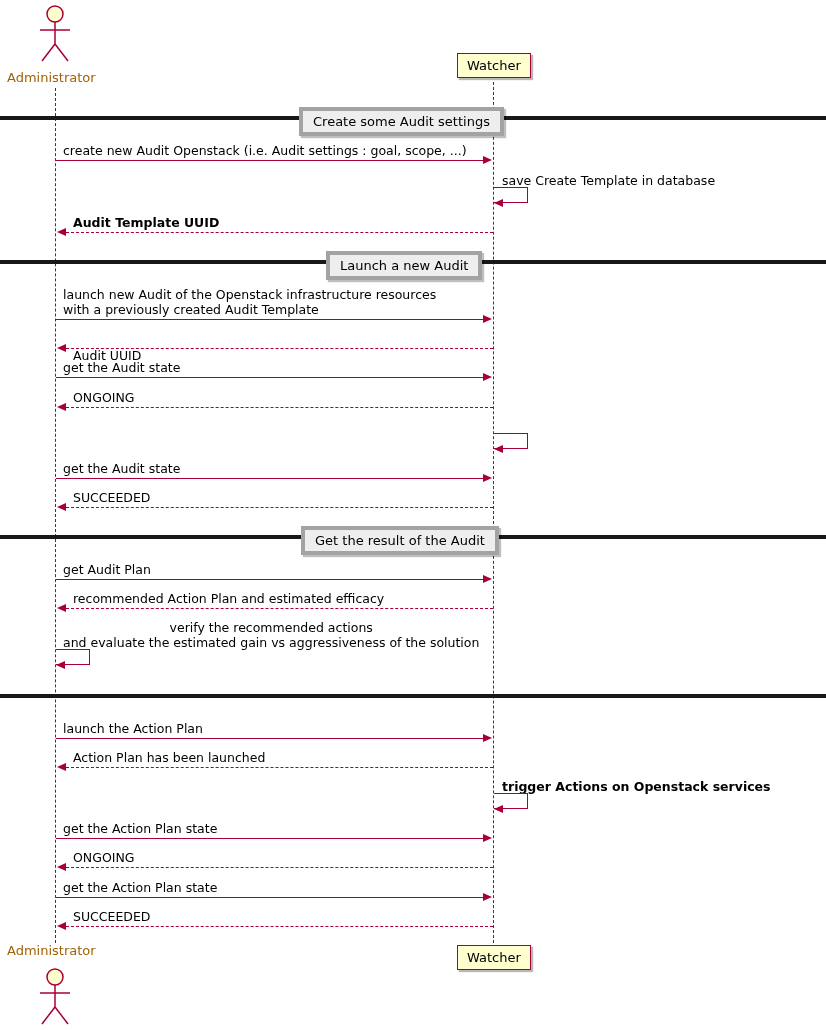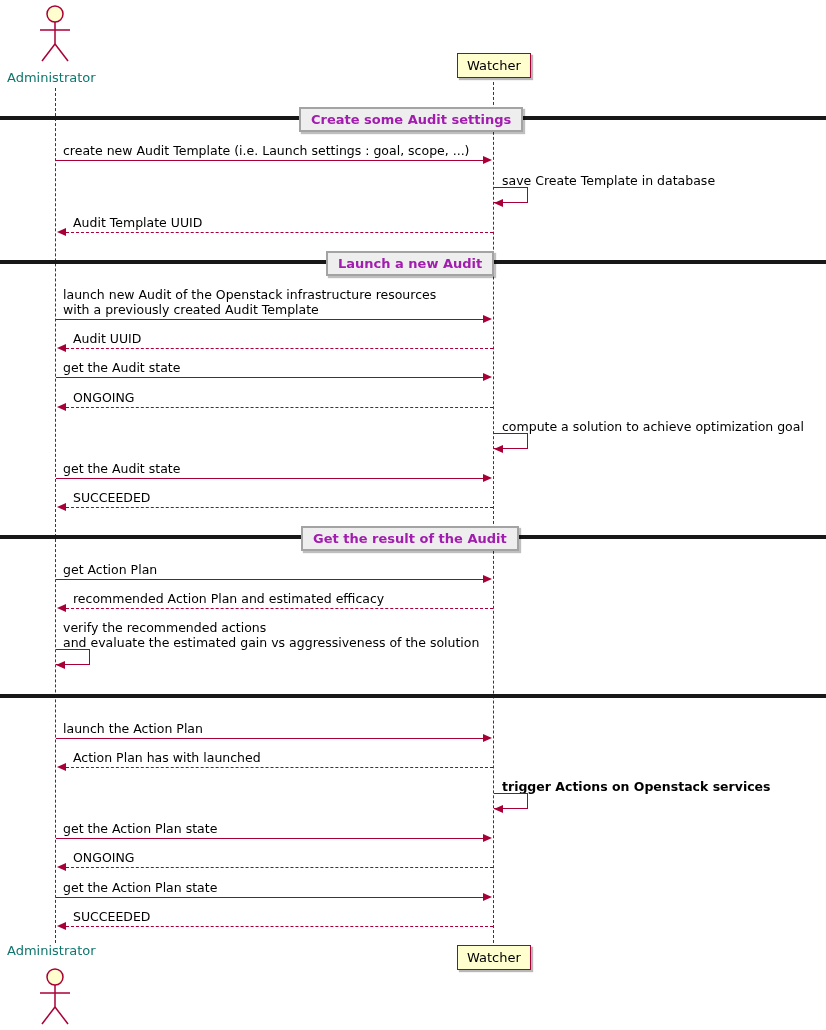--- a/index.html
+++ b/index.html
@@ -16,21 +16,21 @@
     width: 826px;
     height: 1030px;
     overflow: hidden;
     background: #ffffff;
   }
   .abs { position: absolute; }
 
   
   .actor-label {
     font-size: 13px;
-    color: #0f766e;
+    color: #a16207;
     white-space: nowrap;
   }
   .participant-box {
     background: #FEFECE;
     border: 1px solid #A80036;
     color: #000000;
     font-size: 13px;
     padding: 4px 9px;
     white-space: nowrap;
     box-shadow: 2px 2px 1px rgba(0,0,0,0.28);
@@ -44,24 +44,24 @@
 
   
   .divider-line {
     height: 0;
     border-top: 2px solid #181818;
     border-bottom: 2px solid #181818;
     background: #ffffff;
   }
   .divider-label {
     background: #EEEEEE;
-    border: 2px solid #a3a3a3;
+    border: 4px solid #a3a3a3;
     font-size: 13px;
-    font-weight: bold;
-    color: #a21caf;
+    font-weight: normal;
+    color: #000000;
     padding: 3px 10px;
     white-space: nowrap;
     box-shadow: 2px 2px 1px rgba(0,0,0,0.25);
   }
 
   
   .arrow-line {
     height: 0;
     border-top: 1px solid #A80036;
   }
@@ -122,87 +122,86 @@
 
   <div class="abs participant-box" style="left:457px; top:53px;">Watcher</div>
   <div class="abs participant-box" style="left:457px; top:945px;">Watcher</div>
 
   <div class="abs lifeline" style="left:55px; top:88px; height:855px;"></div>
   <div class="abs lifeline" style="left:493px; top:82px; height:861px;"></div>
 
   <div class="abs divider-line" style="left:0px; top:116px; width:826px;"></div>
   <div class="abs divider-label" style="left:299px; top:107px;">Create some Audit settings</div>
 
-  <div class="abs msg-label" style="left:63px; top:143px;">create new Audit Template (i.e. Launch settings : goal, scope, ...)</div>
+  <div class="abs msg-label" style="left:63px; top:143px;">create new Audit Openstack (i.e. Audit settings : goal, scope, ...)</div>
   <div class="abs arrow-line" style="left:56px; top:160px; width:428px;"></div>
   <div class="abs arrow-head right" style="left:483px; top:156px;"></div>
 
   <div class="abs msg-label" style="left:502px; top:173px;">save Create Template in database</div>
   <div class="abs self-msg" style="left:494px; top:187px;"></div>
   <div class="abs arrow-head left" style="left:494px; top:199px;"></div>
 
-  <div class="abs msg-label" style="left:73px; top:215px;">Audit Template UUID</div>
+  <div class="abs msg-label" style="left:73px; top:215px;font-weight:bold;">Audit Template UUID</div>
   <div class="abs arrow-line dashed" style="left:66px; top:232px; width:427px;"></div>
   <div class="abs arrow-head left" style="left:57px; top:228px;"></div>
 
   <div class="abs divider-line" style="left:0px; top:260px; width:826px;"></div>
   <div class="abs msg-label" style="left:63px; top:287px;">launch new Audit of the Openstack infrastructure resources
 with a previously created Audit Template</div>
 
   <div class="abs divider-label" style="left:326px; top:251px;">Launch a new Audit</div>
   <div class="abs arrow-line" style="left:56px; top:319px; width:428px;"></div>
   <div class="abs arrow-head right" style="left:483px; top:315px;"></div>
 
-  <div class="abs msg-label" style="left:73px; top:331px;text-align:right;">Audit UUID</div>
+  <div class="abs msg-label" style="left:73px; top:348px;text-align:right;">Audit UUID</div>
   <div class="abs arrow-line dashed" style="left:66px; top:348px; width:427px;"></div>
   <div class="abs arrow-head left" style="left:57px; top:344px;"></div>
 
   <div class="abs msg-label" style="left:63px; top:360px;">get the Audit state</div>
   <div class="abs arrow-line" style="left:56px; top:377px; width:428px;"></div>
   <div class="abs arrow-head right" style="left:483px; top:373px;"></div>
 
   <div class="abs msg-label" style="left:73px; top:390px;">ONGOING</div>
   <div class="abs arrow-line dashed" style="left:66px; top:407px; width:427px;"></div>
   <div class="abs arrow-head left" style="left:57px; top:403px;"></div>
 
-  <div class="abs msg-label" style="left:502px; top:419px;">compute a solution to achieve optimization goal</div>
   <div class="abs self-msg" style="left:494px; top:433px;"></div>
   <div class="abs arrow-head left" style="left:494px; top:445px;"></div>
 
   <div class="abs msg-label" style="left:63px; top:461px;">get the Audit state</div>
   <div class="abs arrow-line" style="left:56px; top:478px; width:428px;"></div>
   <div class="abs arrow-head right" style="left:483px; top:474px;"></div>
 
   <div class="abs msg-label" style="left:73px; top:490px;">SUCCEEDED</div>
   <div class="abs arrow-line dashed" style="left:66px; top:507px; width:427px;"></div>
   <div class="abs arrow-head left" style="left:57px; top:503px;"></div>
 
   <div class="abs divider-line" style="left:0px; top:535px; width:826px;"></div>
   <div class="abs divider-label" style="left:301px; top:526px;">Get the result of the Audit</div>
 
-  <div class="abs msg-label" style="left:63px; top:562px;">get Action Plan</div>
+  <div class="abs msg-label" style="left:63px; top:562px;">get Audit Plan</div>
   <div class="abs arrow-line" style="left:56px; top:579px; width:428px;"></div>
   <div class="abs arrow-head right" style="left:483px; top:575px;"></div>
 
   <div class="abs msg-label" style="left:73px; top:591px;">recommended Action Plan and estimated efficacy</div>
   <div class="abs arrow-line dashed" style="left:66px; top:608px; width:427px;"></div>
   <div class="abs arrow-head left" style="left:57px; top:604px;"></div>
 
-  <div class="abs msg-label" style="left:63px; top:620px;">verify the recommended actions
+  <div class="abs msg-label" style="left:63px; top:620px;text-align:center;">verify the recommended actions
 and evaluate the estimated gain vs aggressiveness of the solution</div>
   <div class="abs self-msg" style="left:56px; top:649px;"></div>
   <div class="abs arrow-head left" style="left:56px; top:661px;"></div>
 
   <div class="abs divider-line" style="left:0px; top:694px; width:826px;"></div>
 
   <div class="abs msg-label" style="left:63px; top:721px;">launch the Action Plan</div>
   <div class="abs arrow-line" style="left:56px; top:738px; width:428px;"></div>
   <div class="abs arrow-head right" style="left:483px; top:734px;"></div>
 
-  <div class="abs msg-label" style="left:73px; top:750px;">Action Plan has with launched</div>
+  <div class="abs msg-label" style="left:73px; top:750px;">Action Plan has been launched</div>
   <div class="abs arrow-line dashed" style="left:66px; top:767px; width:427px;"></div>
   <div class="abs arrow-head left" style="left:57px; top:763px;"></div>
 
   <div class="abs msg-label" style="left:502px; top:779px;font-weight:bold;">trigger Actions on Openstack services</div>
   <div class="abs self-msg" style="left:494px; top:793px;"></div>
   <div class="abs arrow-head left" style="left:494px; top:805px;"></div>
 
   <div class="abs msg-label" style="left:63px; top:821px;">get the Action Plan state</div>
   <div class="abs arrow-line" style="left:56px; top:838px; width:428px;"></div>
   <div class="abs arrow-head right" style="left:483px; top:834px;"></div>

